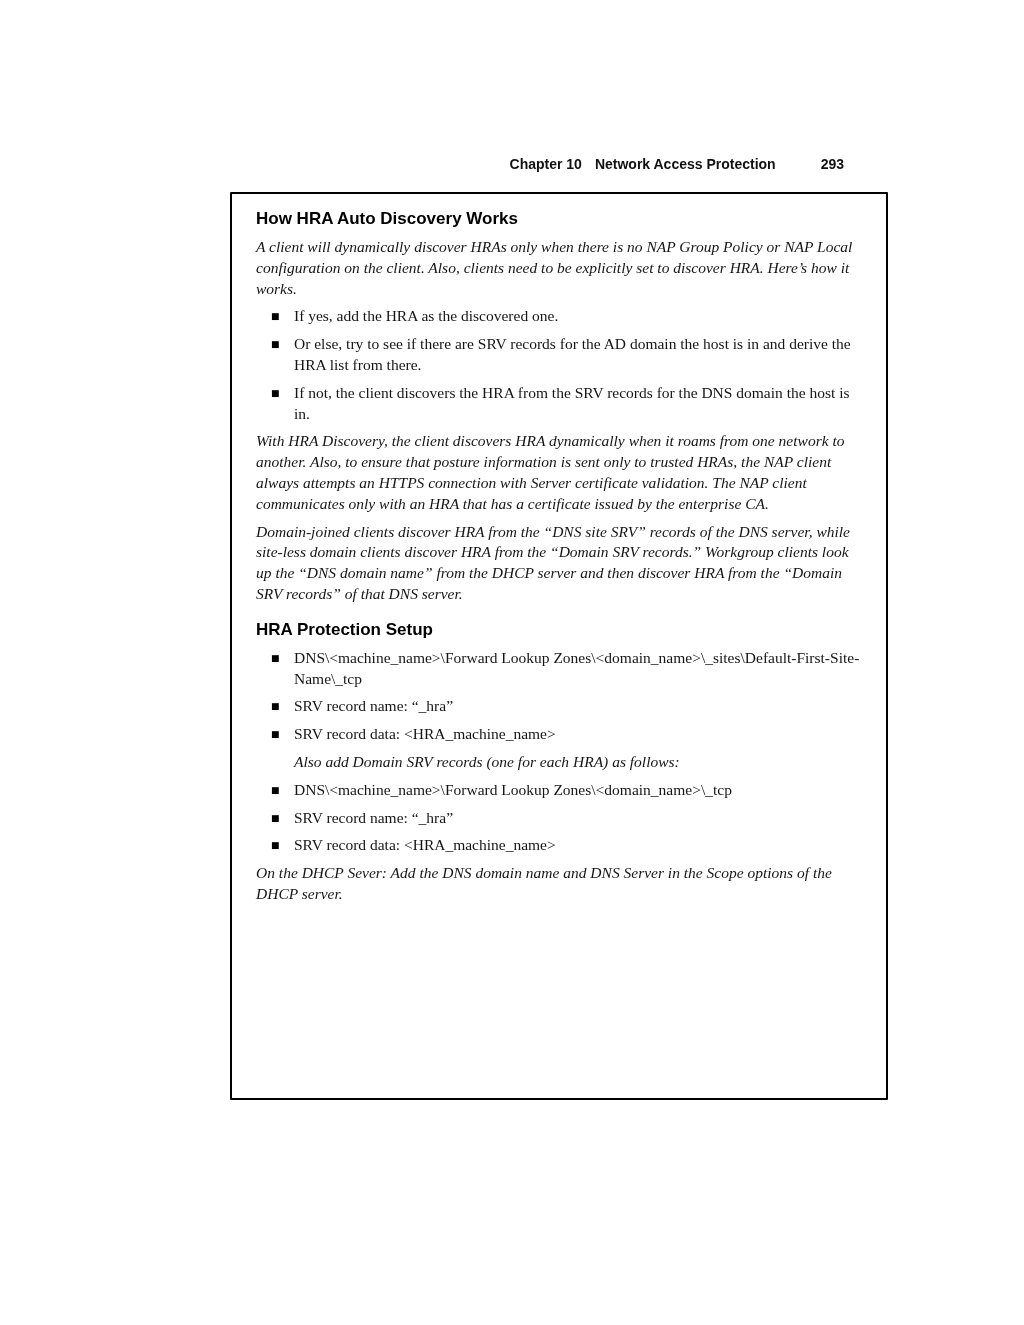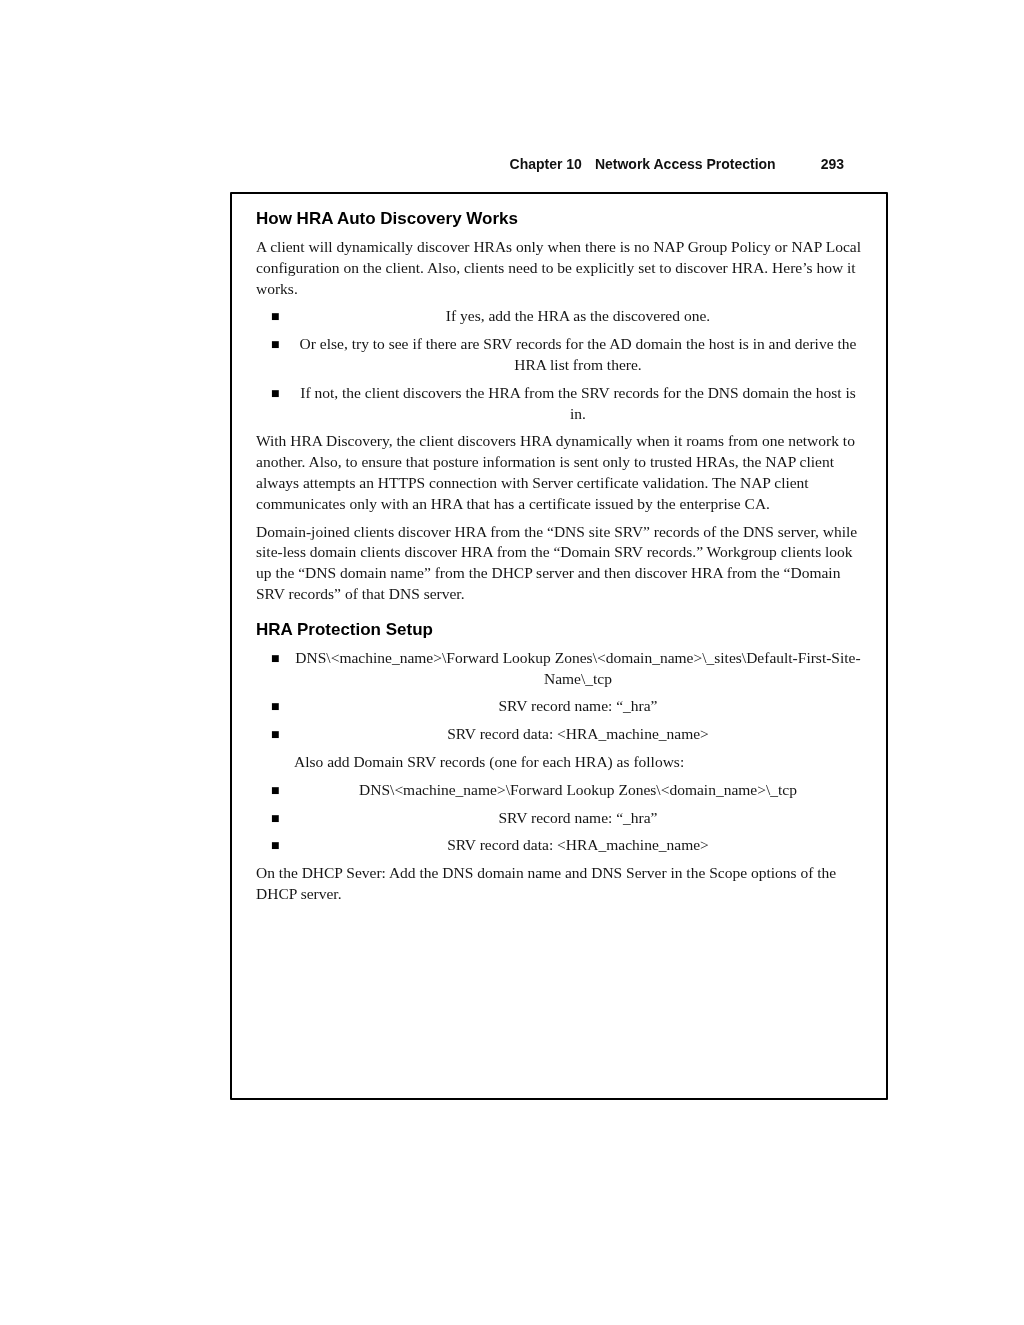--- a/index.html
+++ b/index.html
@@ -52,39 +52,40 @@
     color: #000000;
     margin: 14px 0 3px 0;
   }
   .box-heading.first { margin-top: 2px; }
 
   .body {
     font-size: 15.5px;
     line-height: 20.8px;
     margin: 7px 0 0 0;
     color: #151515;
+    font-style: italic;
   }
   .body.indented { margin-left: 38px; }
 
   .bullet {
     display: flex;
     align-items: flex-start;
     margin: 7px 0 0 0;
     padding-left: 15px;
     font-size: 15.5px;
     line-height: 20.8px;
   }
   .bullet .marker {
     flex: 0 0 23px;
     font-family: "DejaVu Sans", sans-serif;
     font-size: 9px;
     line-height: 20.8px;
     color: #000000;
   }
-  .bullet .btext { flex: 1 1 auto; text-align: center; }
+  .bullet .btext { flex: 1 1 auto; }
 </style>
 </head>
 <body>
 
 <div class="page">
 
   <header class="running-header">
     <span class="rh-chapter">Chapter 10</span>
     <span class="rh-title">Network Access Protection</span>
     <span class="rh-page">293</span>

